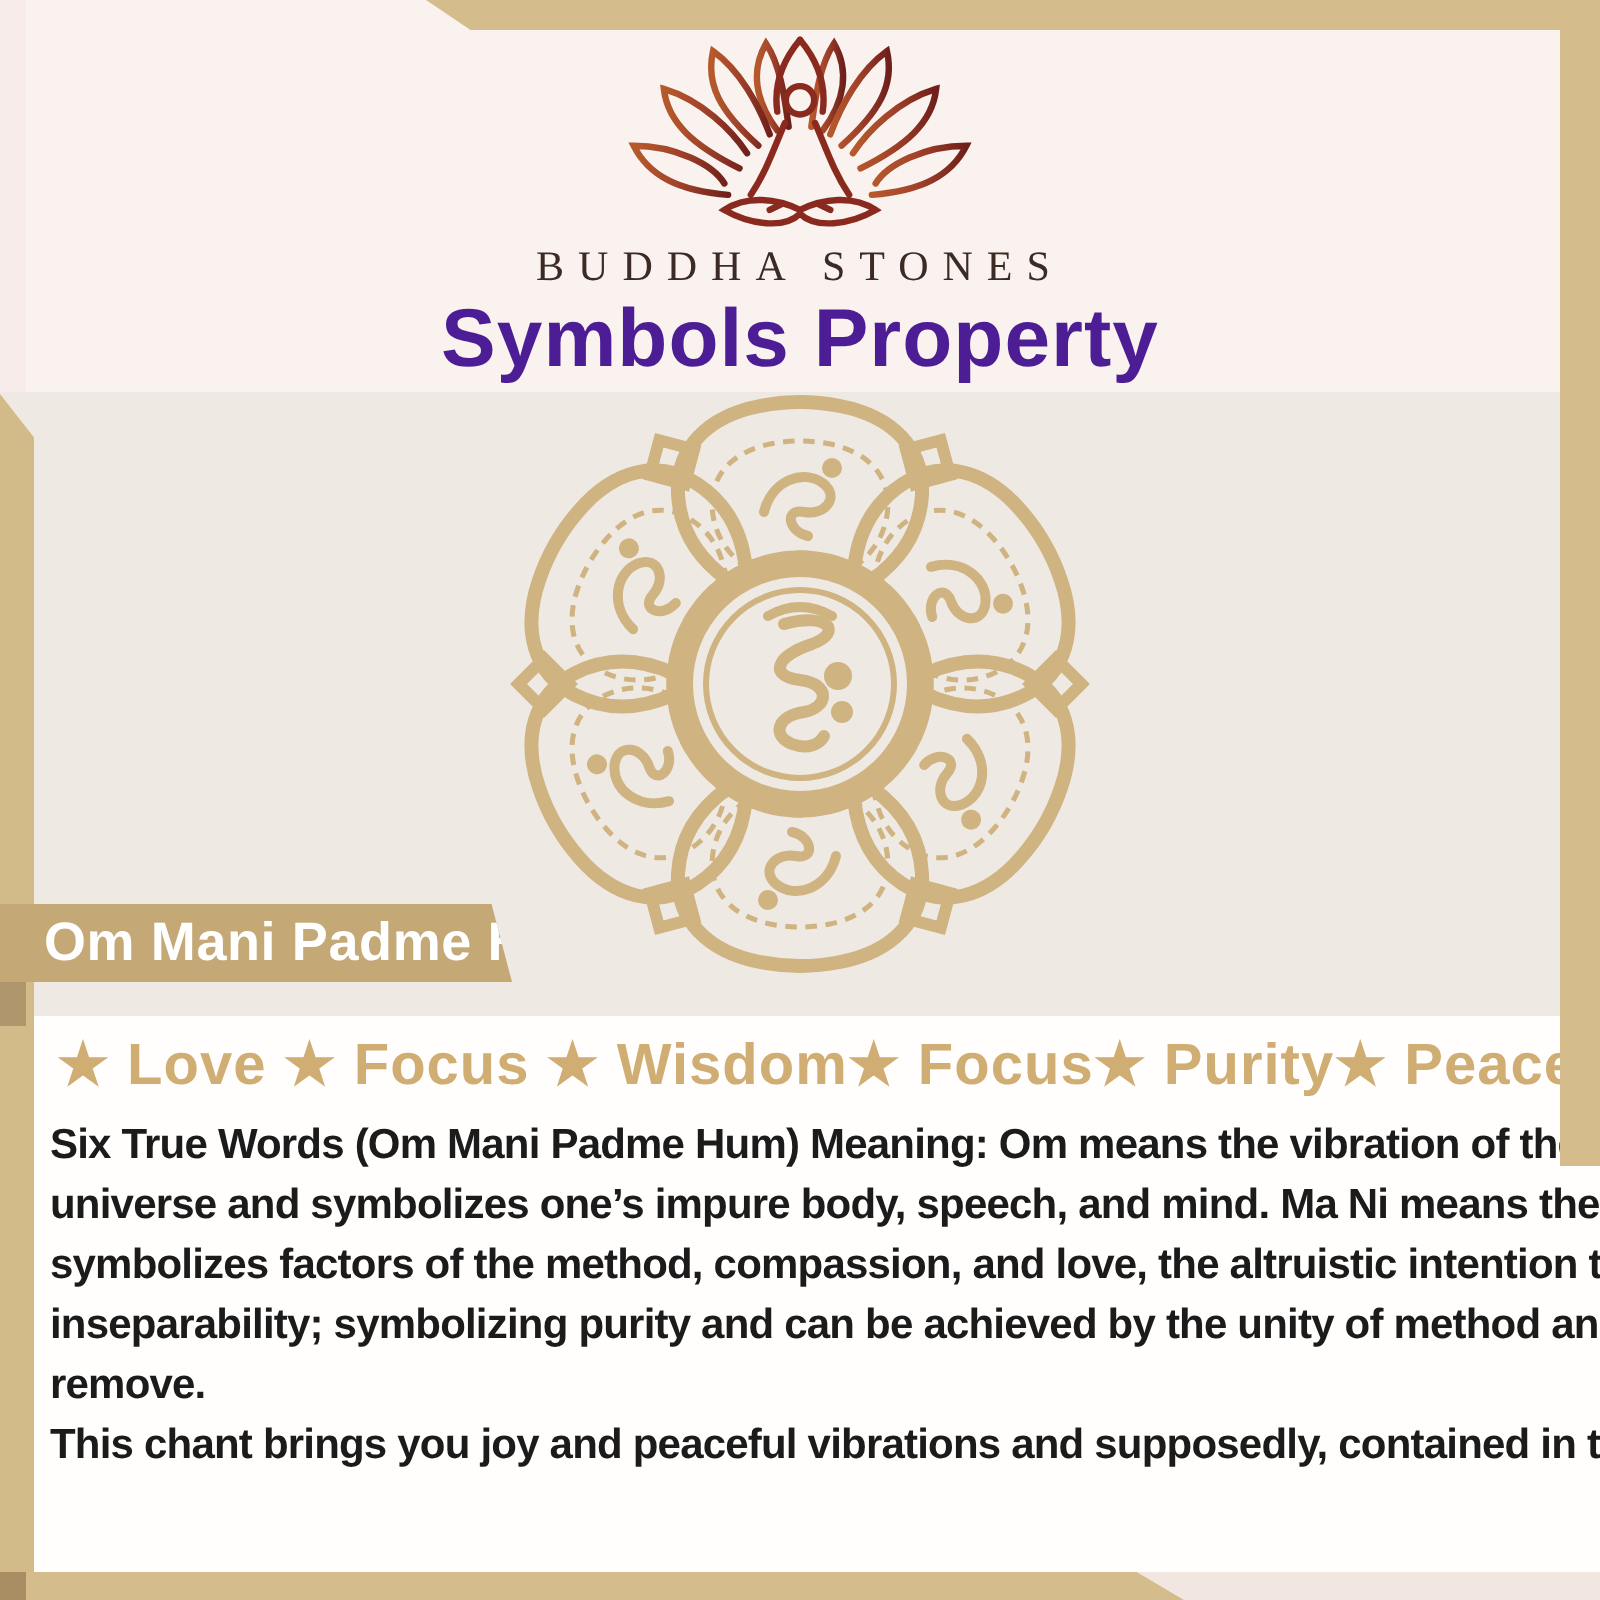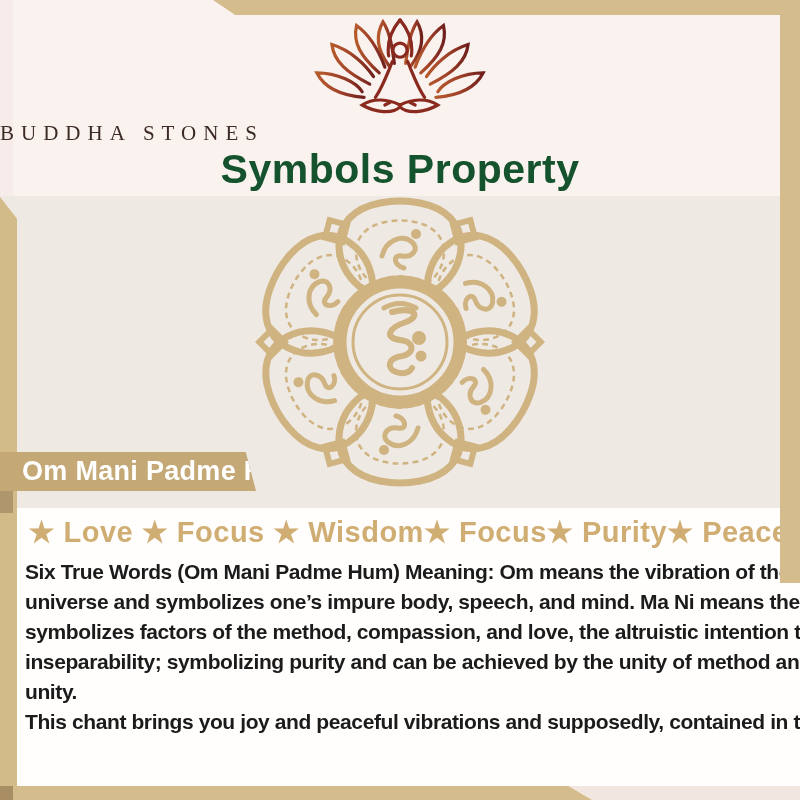--- a/index.html
+++ b/index.html
@@ -17,25 +17,25 @@
   .strip-right{position:absolute;left:780px;top:0;width:20px;height:583px;background:#d5bc8c;z-index:6;}
   .strip-left{position:absolute;left:0;top:197px;width:17px;height:603px;background:#d3ba89;
     clip-path:polygon(0 0,100% 3.6%,100% 100%,0 100%);z-index:5;}
   .band-bottom-light{position:absolute;left:0;top:786px;width:800px;height:14px;background:#f2e7e0;z-index:6;}
   .band-bottom-gold{position:absolute;left:0;top:786px;width:592px;height:14px;background:#d5bc8c;
     clip-path:polygon(0 0,96% 0,100% 100%,0 100%);z-index:7;}
   .sq-dark-1{position:absolute;left:0;top:491px;width:13px;height:22px;background:#b0966c;z-index:8;}
   .sq-dark-2{position:absolute;left:0;top:786px;width:13px;height:14px;background:#a98e63;z-index:8;}
   
   .logo{position:absolute;left:285px;top:18px;width:230px;height:104px;z-index:2;}
-  .brand{position:absolute;left:0;top:121px;width:800px;
+  .brand{position:absolute;left:0;top:121px;width:800px;text-align:center;
     font-family:"Liberation Serif",serif;font-size:21px;letter-spacing:7px;
     color:#3c2b24;z-index:2;}
   .title{position:absolute;left:0;top:146px;width:800px;text-align:center;
-    font-size:41px;font-weight:bold;color:#14532d;z-index:2;letter-spacing:0.5px;}
+    font-size:41px;font-weight:bold;color:#4c1d95;z-index:2;letter-spacing:0.5px;}
   
   .mandala{position:absolute;left:255px;top:197px;width:290px;height:290px;z-index:3;}
   
   .ribbon{position:absolute;left:0;top:452px;width:256px;height:39px;background:#c4a876;
     clip-path:polygon(0 0,96% 0,100% 100%,0 100%);z-index:9;}
   .ribbon-label{display:block;padding-left:22px;line-height:39px;font-size:27px;
     font-weight:bold;color:#ffffff;letter-spacing:0.3px;white-space:nowrap;}
   
   .panel{position:absolute;left:17px;top:508px;width:783px;height:279px;background:#fffefc;z-index:4;}
   .traits{margin:0;padding-top:7px;text-align:center;font-size:29px;font-weight:bold;
@@ -52,21 +52,21 @@
   <div class="bg-top"></div>
   <div class="bg-bottom"></div>
 
   <div class="panel">
     <div class="traits">★ Love ★ Focus ★ Wisdom★ Focus★ Purity★ Peace</div>
     <div class="body-text">
       <div class="body-line">Six True Words (Om Mani Padme Hum) Meaning: Om means the vibration of the</div>
       <div class="body-line">universe and symbolizes one’s impure body, speech, and mind. Ma Ni means the jewel,</div>
       <div class="body-line">symbolizes factors of the method, compassion, and love, the altruistic intention to</div>
       <div class="body-line">inseparability; symbolizing purity and can be achieved by the unity of method and</div>
-      <div class="body-line">unity.</div>
+      <div class="body-line">remove.</div>
       <div class="body-line">This chant brings you joy and peaceful vibrations and supposedly, contained in this</div>
     </div>
   </div>
 
   <div class="strip-pink"></div>
   <div class="band-top"></div>
   <div class="strip-right"></div>
   <div class="strip-left"></div>
   <div class="band-bottom-light"></div>
   <div class="band-bottom-gold"></div>

